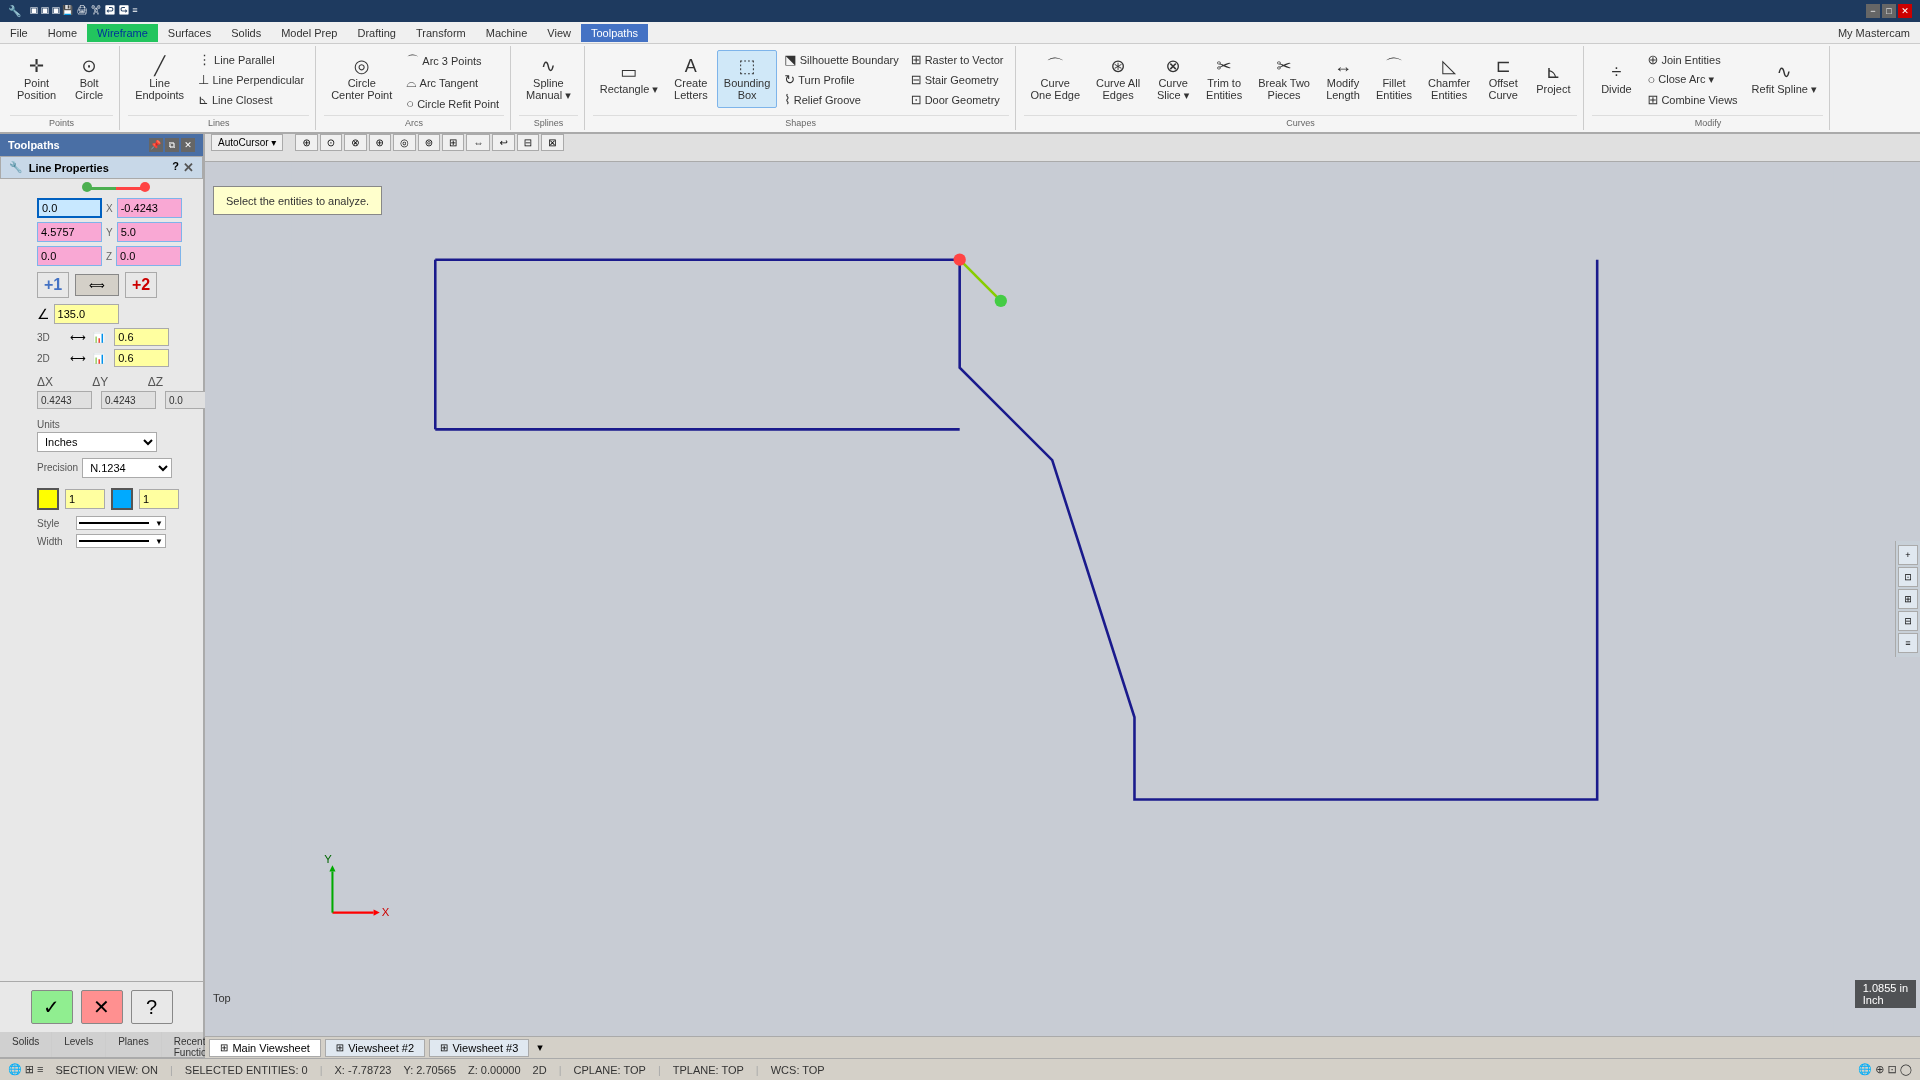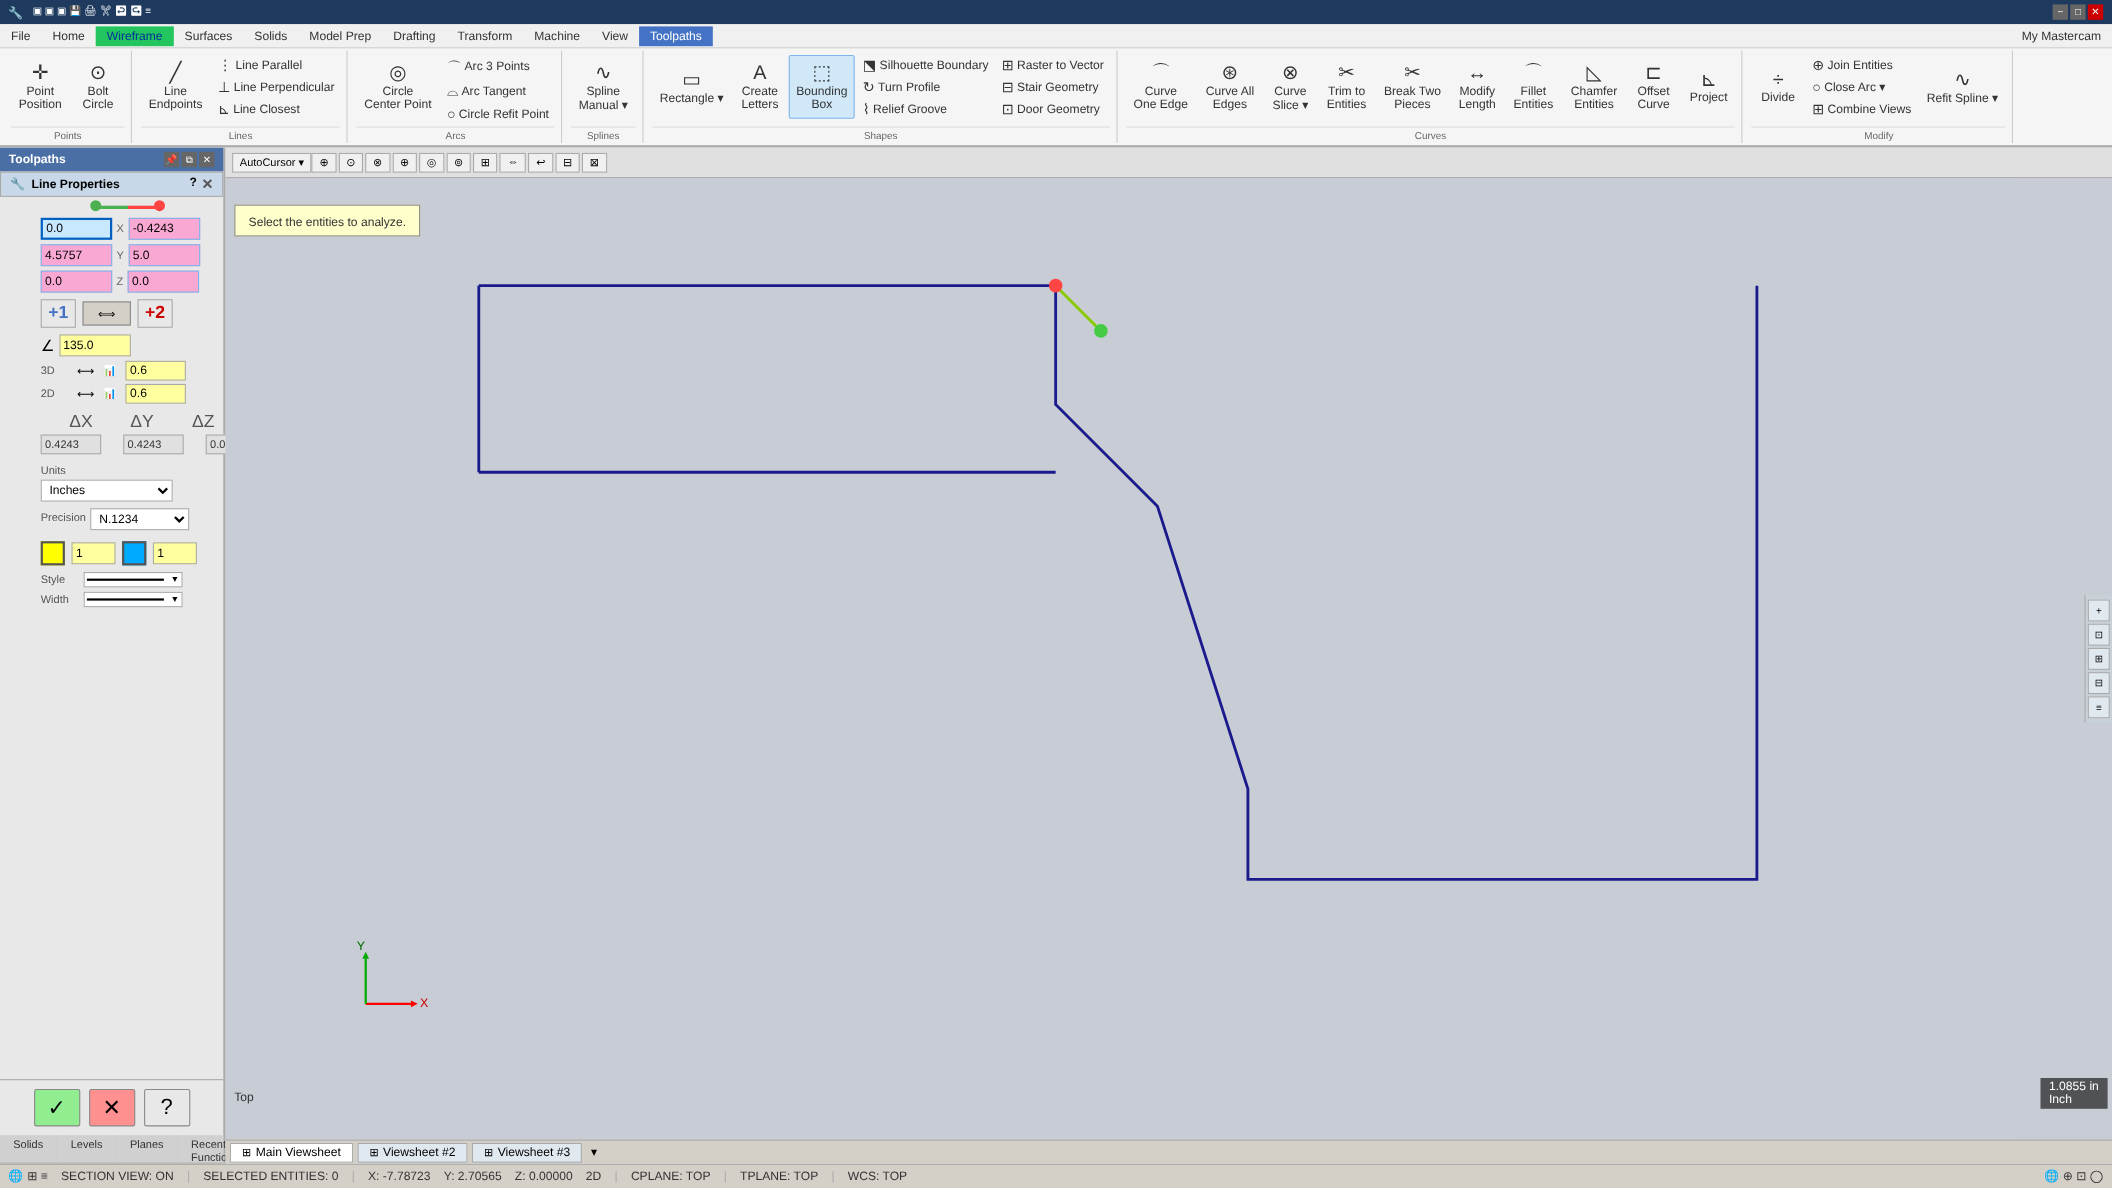--- a/index.html
+++ b/index.html
@@ -57,22 +57,22 @@
     .angle-icon { font-size: 14px; }
     .angle-input { width: 65px; height: 20px; border: 1px solid #aaa; background: #ffffa0; padding: 1px 3px; font-size: 11px; }
 
     .len-row { display: flex; align-items: center; gap: 8px; margin: 3px 0; }
     .len-label { width: 25px; color: #555; font-size: 10px; }
     .len-icon { font-size: 11px; }
     .len-input { width: 55px; height: 18px; border: 1px solid #aaa; background: #ffffa0; padding: 1px 3px; font-size: 11px; }
 
     .delta-section { margin-top: 8px; }
     .delta-header { display: flex; gap: 8px; margin-bottom: 2px; }
-    .delta-label { color: #555; font-size: 16px; width: 55px; text-align: right; }
-    .delta-row { display: flex; gap: 20px; }
+    .delta-label { color: #555; font-size: 12px; width: 55px; text-align: left; }
+    .delta-row { display: flex; gap: 9px; }
     .delta-input { width: 55px; height: 18px; border: 1px solid #aaa; background: #e0e0e0; padding: 1px 3px; font-size: 10px; color: #333; }
 
     .units-section { margin-top: 10px; }
     .section-label { color: #555; font-size: 10px; margin-bottom: 2px; }
     .select-field { width: 120px; height: 20px; border: 1px solid #aaa; background: white; font-size: 11px; padding: 1px 3px; }
     .precision-row { margin-top: 6px; display: flex; align-items: center; gap: 4px; }
 
     .color-row { display: flex; align-items: center; gap: 6px; margin-top: 10px; }
     .color-swatch { width: 22px; height: 22px; border: 2px solid #555; cursor: pointer; }
     .color-input { width: 40px; height: 20px; border: 1px solid #aaa; background: #ffffa0; padding: 1px 3px; font-size: 11px; }
@@ -86,21 +86,21 @@
 
     
     .panel-footer { display: flex; justify-content: center; gap: 8px; padding: 8px; border-top: 1px solid #aaa; }
     .action-btn { width: 42px; height: 34px; border: 1px solid #888; cursor: pointer; display: flex; align-items: center; justify-content: center; font-size: 20px; border-radius: 2px; }
     .action-btn.ok { background: #90ee90; }
     .action-btn.cancel { background: #ff9090; }
     .action-btn.help { background: #e8e8e8; }
 
     
     .canvas-area { flex: 1; background: #c8ccd4; position: relative; display: flex; flex-direction: column; }
-    .canvas-toolbar { height: 28px; background: #e0e0e0; border-bottom: 1px solid #aaa; display: flex; align-items: center; gap: 0; padding: 0 6px; }
+    .canvas-toolbar { height: 28px; background: #e0e0e0; border-bottom: 1px solid #aaa; display: flex; align-items: flex-start; gap: 12px; padding: 0 6px; }
     .canvas-toolbar-btn { padding: 2px 6px; border: 1px solid #aaa; background: #f0f0f0; cursor: pointer; font-size: 10px; }
     .canvas-main { flex: 1; position: relative; overflow: hidden; }
     .prompt-box { position: absolute; top: 24px; left: 8px; background: #ffffcc; border: 1px solid #888; padding: 6px 12px; font-size: 13px; font-weight: normal; color: #333; }
 
     
     .canvas-svg { width: 100%; height: 100%; }
     .sidebar-btn { width: 20px; height: 20px; background: #e0e8f0; border: 1px solid #aaa; cursor: pointer; display: flex; align-items: center; justify-content: center; font-size: 9px; }
 
     
     .status-bar { height: 22px; background: #d4d0c8; border-top: 1px solid #aaa; display: flex; align-items: center; padding: 0 8px; gap: 12px; font-size: 10px; color: #333; }

